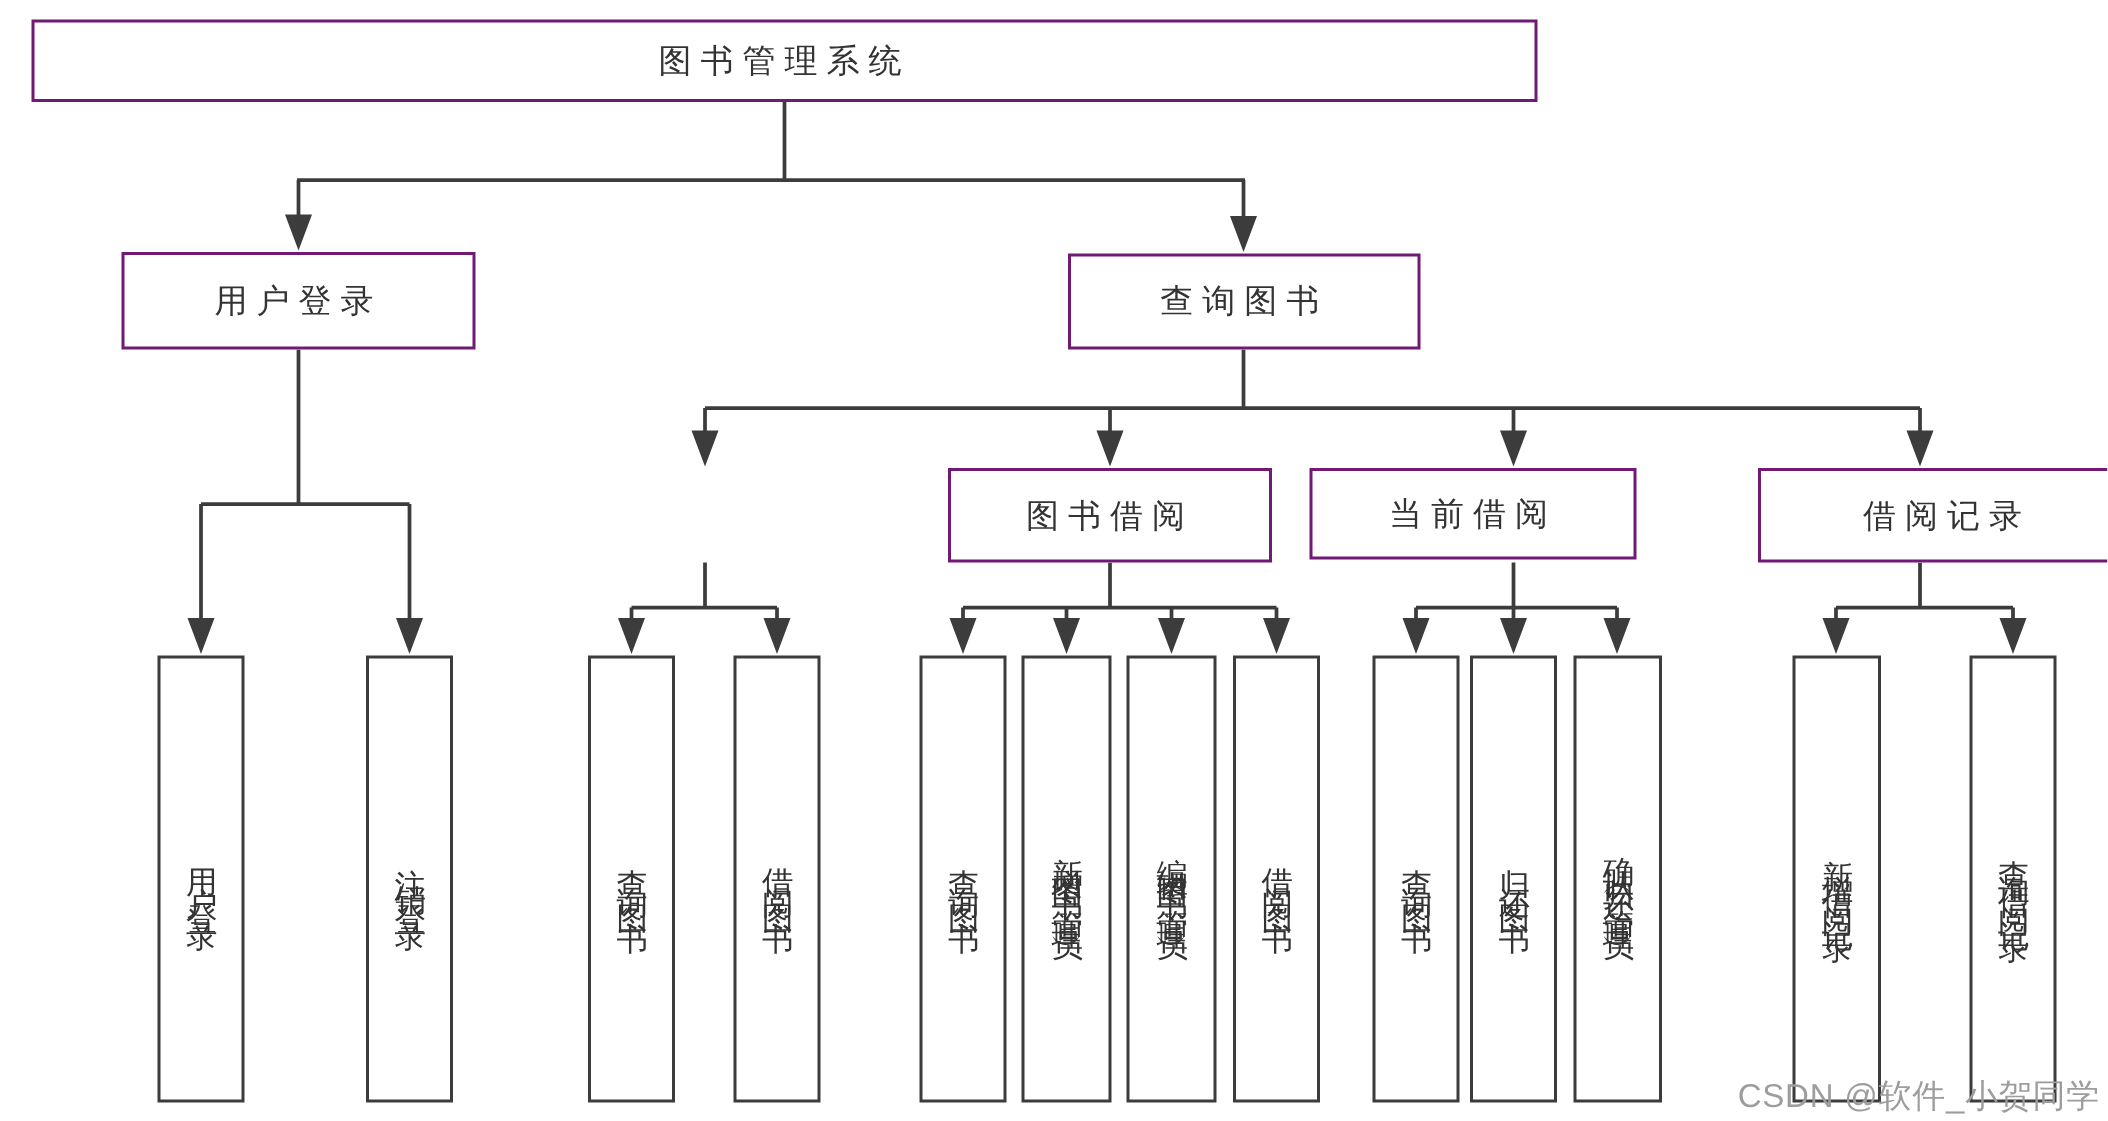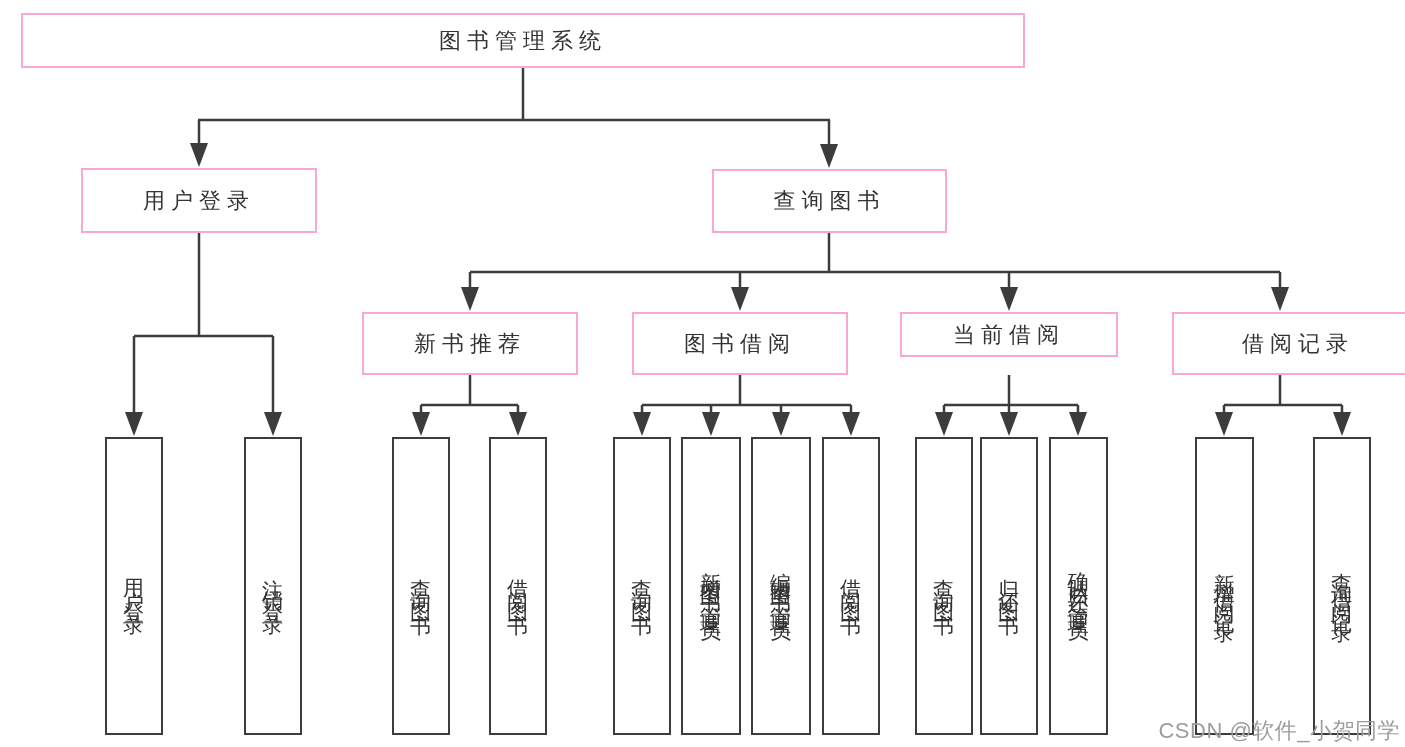--- a/index.html
+++ b/index.html
@@ -15,21 +15,21 @@
     position: absolute;
     left: 0; top: 0;
     z-index: 1;
   }
   #connectors line { stroke: #3c3c3c; stroke-width: 2.5; }
   #connectors polygon { fill: #3c3c3c; }
   .hbox {
     position: absolute;
     box-sizing: border-box;
     background: #ffffff;
-    border: 2px solid #f9a8d4;
+    border: 2px solid #701a75;
     display: flex;
     align-items: center;
     justify-content: center;
     z-index: 2;
   }
   .hbox span {
     font-size: 22px;
     color: #333333;
     letter-spacing: 6px;
     white-space: nowrap;
@@ -153,27 +153,24 @@
     <span>图书管理系统</span>
   </div>
 
   <div class="hbox" style="left:81px; top:168px; width:236px; height:65px">
     <span>用户登录</span>
   </div>
   <div class="hbox" style="left:712px; top:169px; width:235px; height:64px">
     <span>查询图书</span>
   </div>
 
-  <div class="hbox" style="left:362px; top:312px; width:216px; height:63px">
-    <span>新书推荐</span>
-  </div>
   <div class="hbox" style="left:632px; top:312px; width:216px; height:63px">
     <span>图书借阅</span>
   </div>
-  <div class="hbox" style="left:900px; top:312px; width:218px; height:45px">
+  <div class="hbox" style="left:873px; top:312px; width:218px; height:61px">
     <span>当前借阅</span>
   </div>
   <div class="hbox" style="left:1172px; top:312px; width:252px; height:63px">
     <span>借阅记录</span>
   </div>
 
   <div class="vbox" style="left:105px; width:58px">
     <span>用户登录</span>
   </div>
   <div class="vbox" style="left:244px; width:58px">

